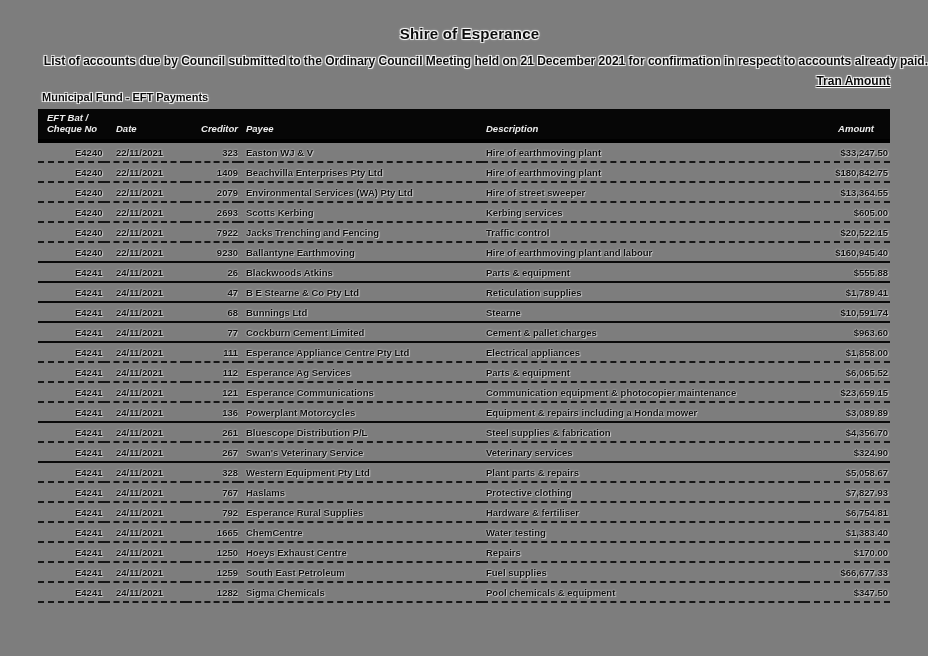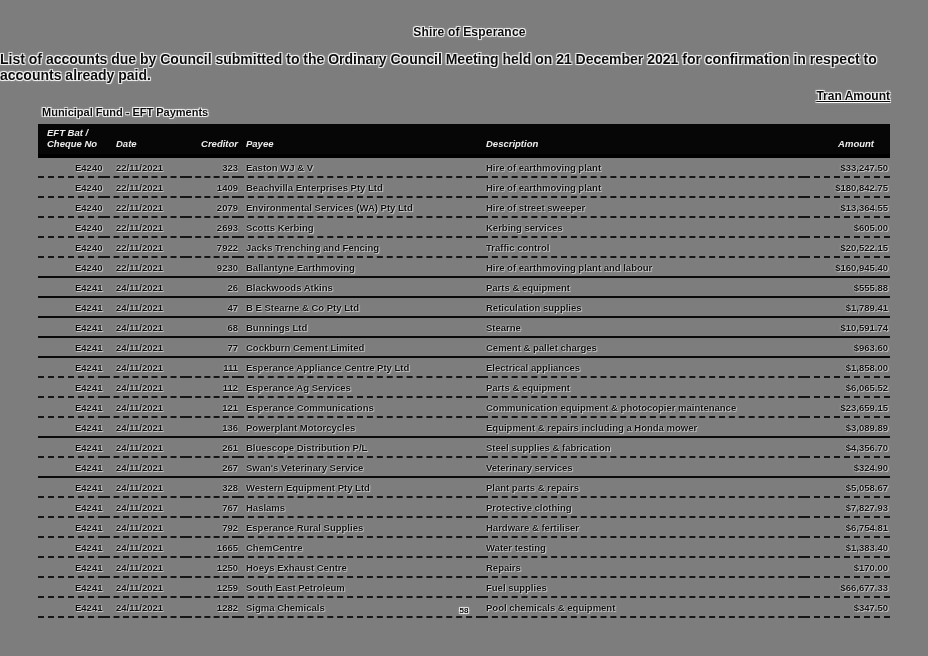--- a/index.html
+++ b/index.html
@@ -15,29 +15,29 @@
     text-shadow:
       1px 1px 0 rgba(255,255,255,.75),
       -1px -1px 0 rgba(255,255,255,.75),
       1px -1px 0 rgba(255,255,255,.75),
       -1px 1px 0 rgba(255,255,255,.75),
       0 0 3px rgba(255,255,255,.9);
   }
   .doc-title{
     margin-top:25px;
     text-align:center;
-    font-size:12px;
+    font-size:15px;
     font-weight:bold;
     letter-spacing:.2px;
     padding-left:11px;
   }
   .doc-subtitle{
     margin-top:12px;
-    text-align:left;
-    font-size:14px;
+    text-align:right;
+    font-size:12px;
     font-weight:bold;
   }
   .tran-amount{
     margin:6px 38px 0 0;
     text-align:right;
     font-size:12px;
     font-weight:bold;
     text-decoration:underline;
   }
   .section-heading{
@@ -326,14 +326,13 @@
           <td class="c-eft">E4241</td>
           <td class="c-date">24/11/2021</td>
           <td class="c-creditor">1282</td>
           <td class="c-payee">Sigma Chemicals</td>
           <td class="c-description">Pool chemicals &amp; equipment</td>
           <td class="c-amount">$347.50</td>
         </tr>
       </tbody>
   </table>
 
-  <div class="page-number halo">58</div>
 </div>
 
 </body></html>

